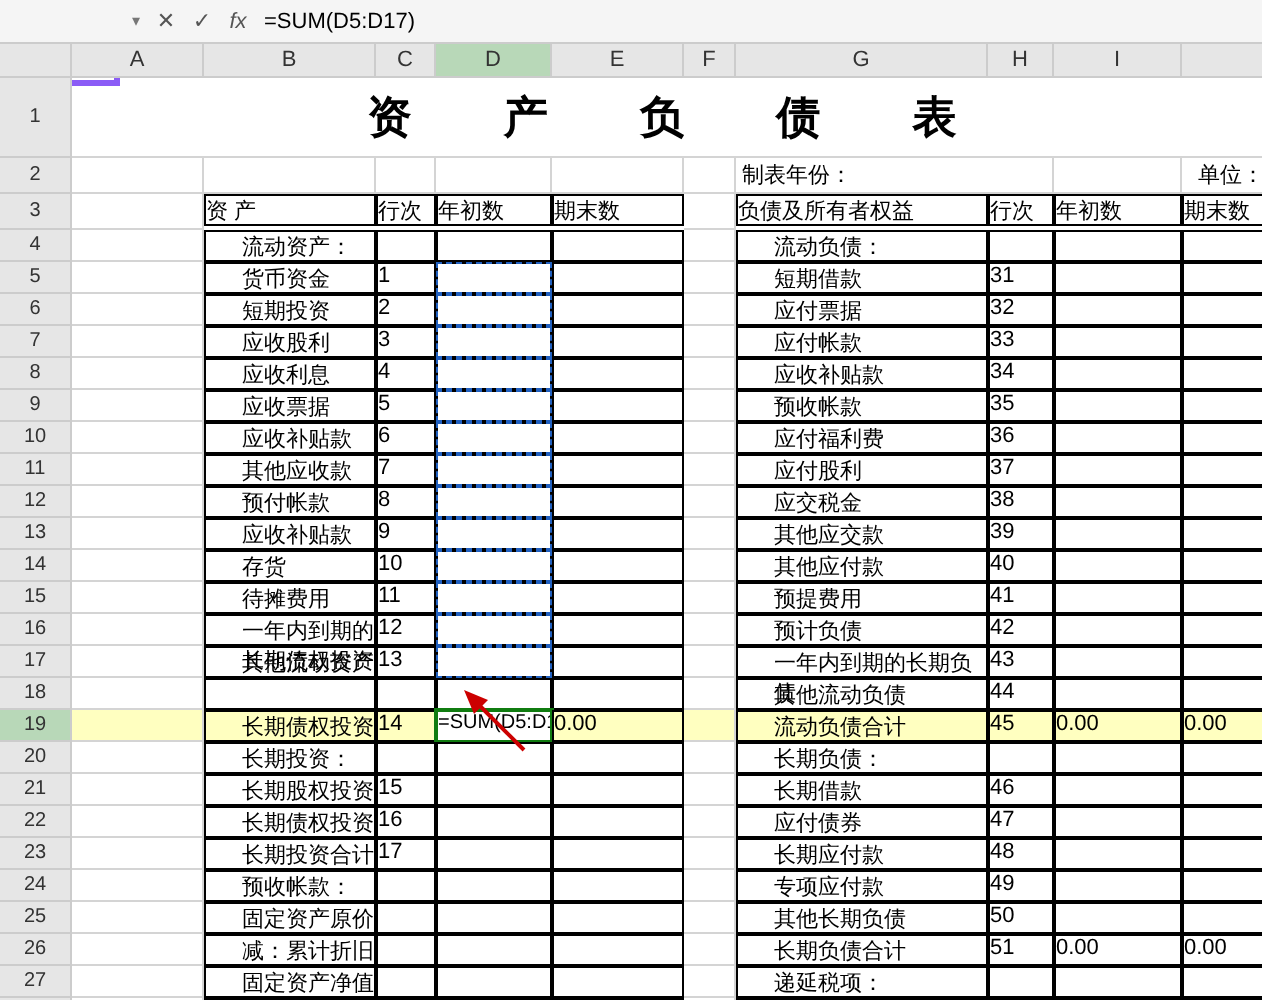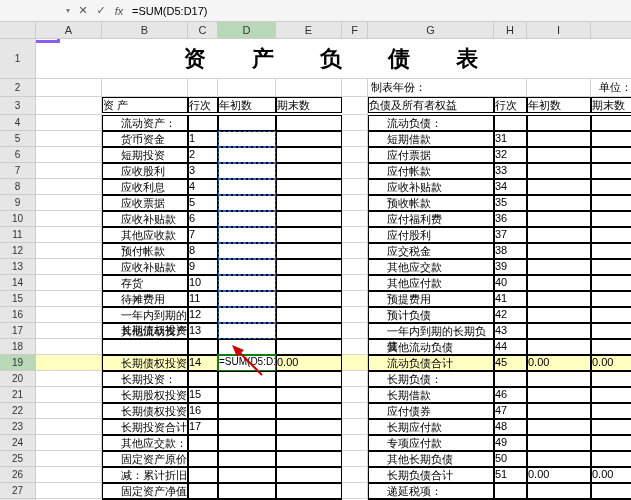--- a/index.html
+++ b/index.html
@@ -288,21 +288,21 @@
     <div class="bcell ctr">17</div>
     <div class="bcell ctr"></div>
     <div class="bcell rt"></div>
     <div class="cell"></div>
     <div class="bcell lbl">长期应付款</div>
     <div class="bcell ctr">48</div>
     <div class="bcell rt"></div>
     <div class="bcell rt"></div>
     <div class="rn">24</div>
     <div class="cell"></div>
-    <div class="bcell lbl">其他应交款：</div>
+    <div class="bcell lbl">预收帐款：</div>
     <div class="bcell ctr"></div>
     <div class="bcell ctr"></div>
     <div class="bcell rt"></div>
     <div class="cell"></div>
     <div class="bcell lbl">专项应付款</div>
     <div class="bcell ctr">49</div>
     <div class="bcell rt"></div>
     <div class="bcell rt"></div>
     <div class="rn">25</div>
     <div class="cell"></div>

